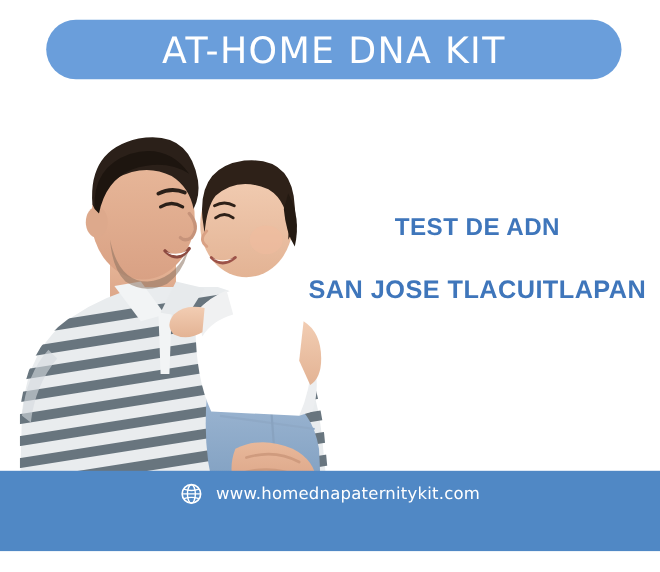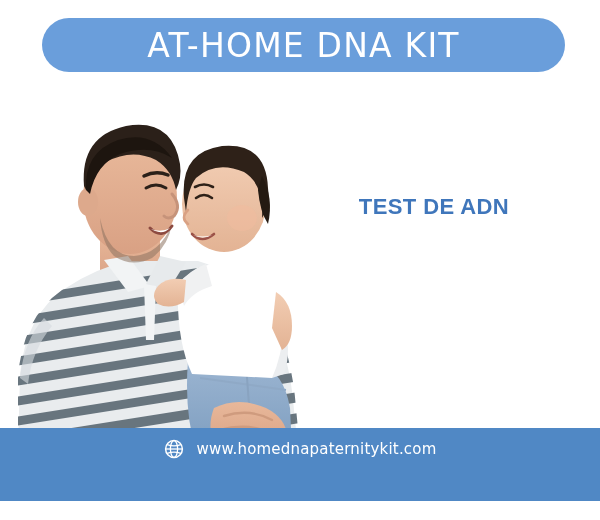--- a/index.html
+++ b/index.html
@@ -223,20 +223,21 @@
       <path d="M220 352 Q248 344 274 356" stroke="#cf9b7e" stroke-width="2.4" fill="none" stroke-linecap="round"></path>
 
       <rect x="0" y="0" width="16" height="372" fill="#ffffff"></rect>
       <rect x="302" y="0" width="38" height="372" fill="#ffffff"></rect>
       <rect x="0" y="0" width="340" height="6" fill="#ffffff"></rect>
     </svg>
   </div>
 
   <div id="headline-block">
     <div class="headline-line" id="headline-line-1">TEST DE ADN</div>
+    <div class="headline-line" id="headline-line-3">SAN JOSE TLACUITLAPAN</div>
   </div>
 
   <div id="footer">
 
     <div class="footer-row" id="footer-row-web">
       <div class="footer-item">
         <span class="footer-icon">
           <svg width="20" height="20" viewBox="0 0 20 20" xmlns="http://www.w3.org/2000/svg">
             <circle cx="10" cy="10" r="8.4" fill="none" stroke="#ffffff" stroke-width="1.5"></circle>
             <ellipse cx="10" cy="10" rx="3.6" ry="8.4" fill="none" stroke="#ffffff" stroke-width="1.3"></ellipse>

